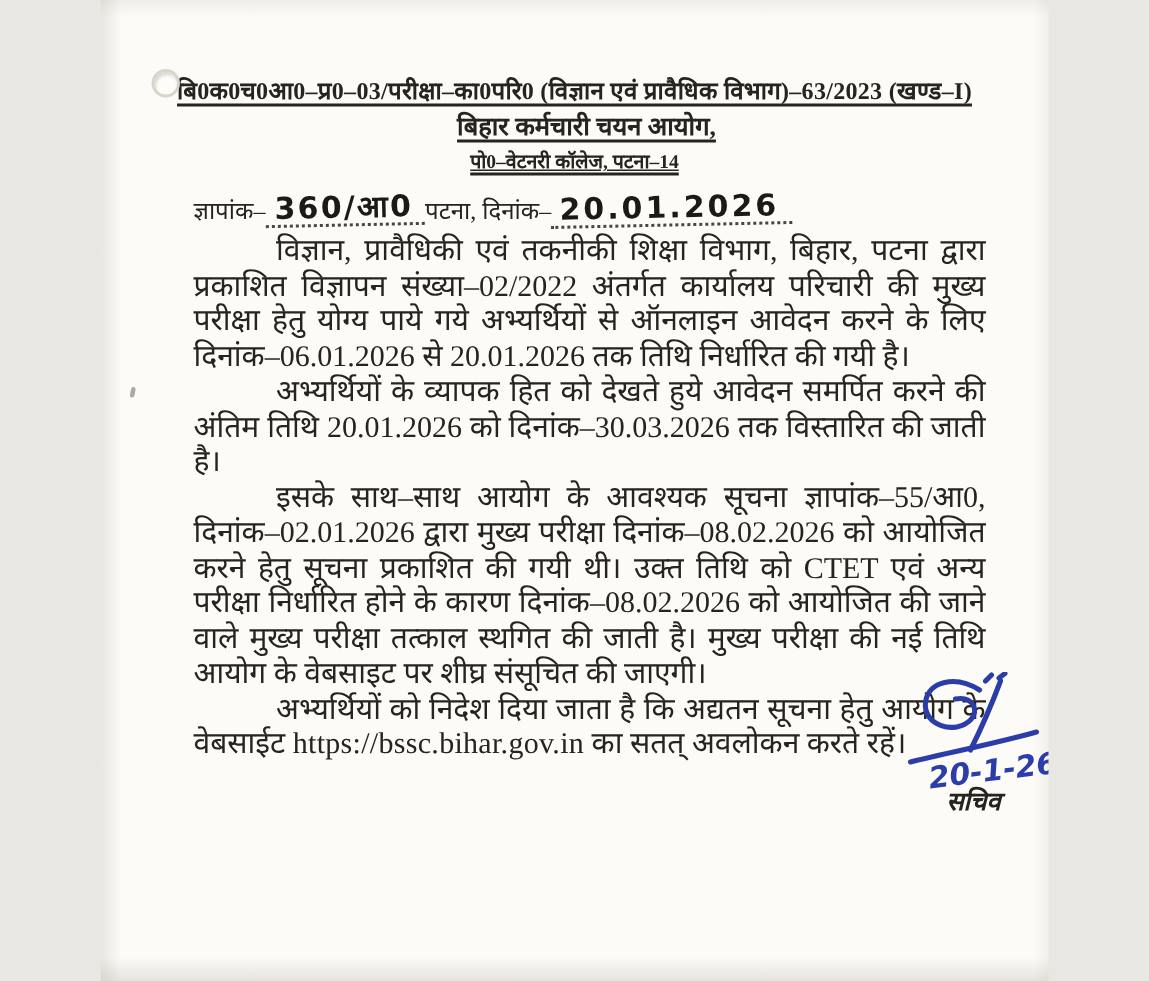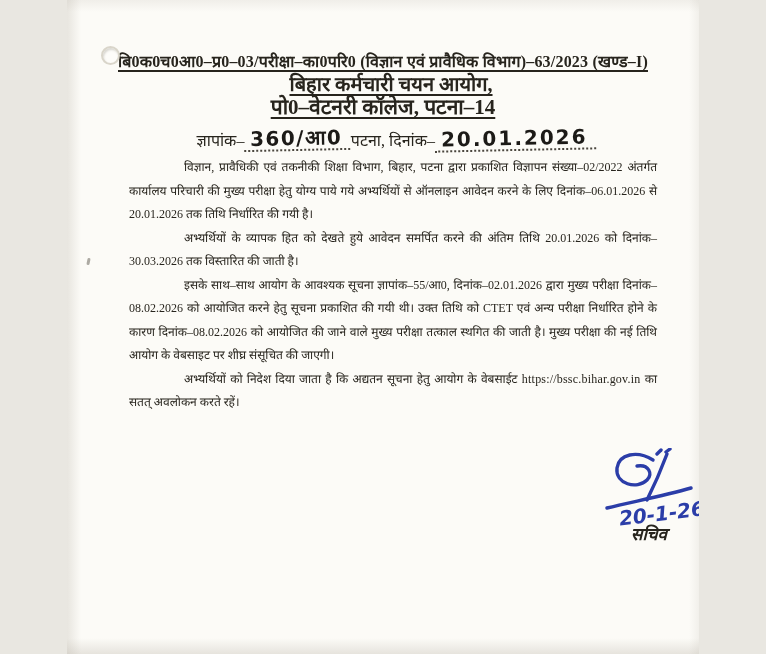--- a/index.html
+++ b/index.html
@@ -23,50 +23,50 @@
   .punch-hole {
     position:absolute; left:34px; top:46px;
     width:19px; height:19px; border-radius:50%;
     border:2px solid #d9d5ca;
     background:#fdfcf9;
     box-shadow: inset 1px 2px 2px rgba(120,115,100,0.25);
   }
 
   .header { padding-top:50px; text-align:center; font-weight:bold; }
   .ref-line  { font-size:16px; line-height:23px; letter-spacing:0.2px; }
-  .org-line  { font-size:20px; line-height:23px;padding-left:16px; }
-  .addr-line { font-size:21px; line-height:23px; }
+  .org-line  { font-size:17px; line-height:23px;padding-left:16px; }
+  .addr-line { font-size:13px; line-height:23px;text-decoration:underline; }
   .u { text-decoration:underline; text-underline-offset:3px; text-decoration-thickness:1.5px; }
 
   .notice-title {
     margin-top:15px; text-align:center;
     font-size:18px; font-weight:bold;
   }
 
   .memo-row {
     margin-top:9px;
     padding:0 36px 0 62px;
-    display:flex; justify-content:center; align-items:flex-end;
+    display:flex; justify-content:flex-start; align-items:flex-end;
     font-size:16px;
   }
   .memo-left, .memo-right { display:flex; align-items:flex-end; }
   .hand {
     font-family:"DejaVu Sans",sans-serif;
     font-weight:700; font-size:20px; line-height:20px;
     color:#1c1a17; letter-spacing:1.5px;
     border-bottom:2px dotted #4a463e;
     padding:0 8px 1px 6px;
     transform:rotate(-1.2deg);
   }
   .memo-right .hand { letter-spacing:2px; }
 
   .body-text {
     margin-top:5px;
     padding:0 42px 0 62px;
-    font-size:12px; line-height:23.5px;
+    font-size:20px; line-height:23.5px;
     text-align:justify;
   }
   .body-text p { text-indent:55px; margin:0; }
   .url { font-family:"Liberation Serif",serif; letter-spacing:0.2px; }
 
   .sig-block {
     position:absolute; left:452px; top:448px;
     width:260px; text-align:center;
   }
   .sig-scribble { display:block; margin:0 auto -6px auto; }

